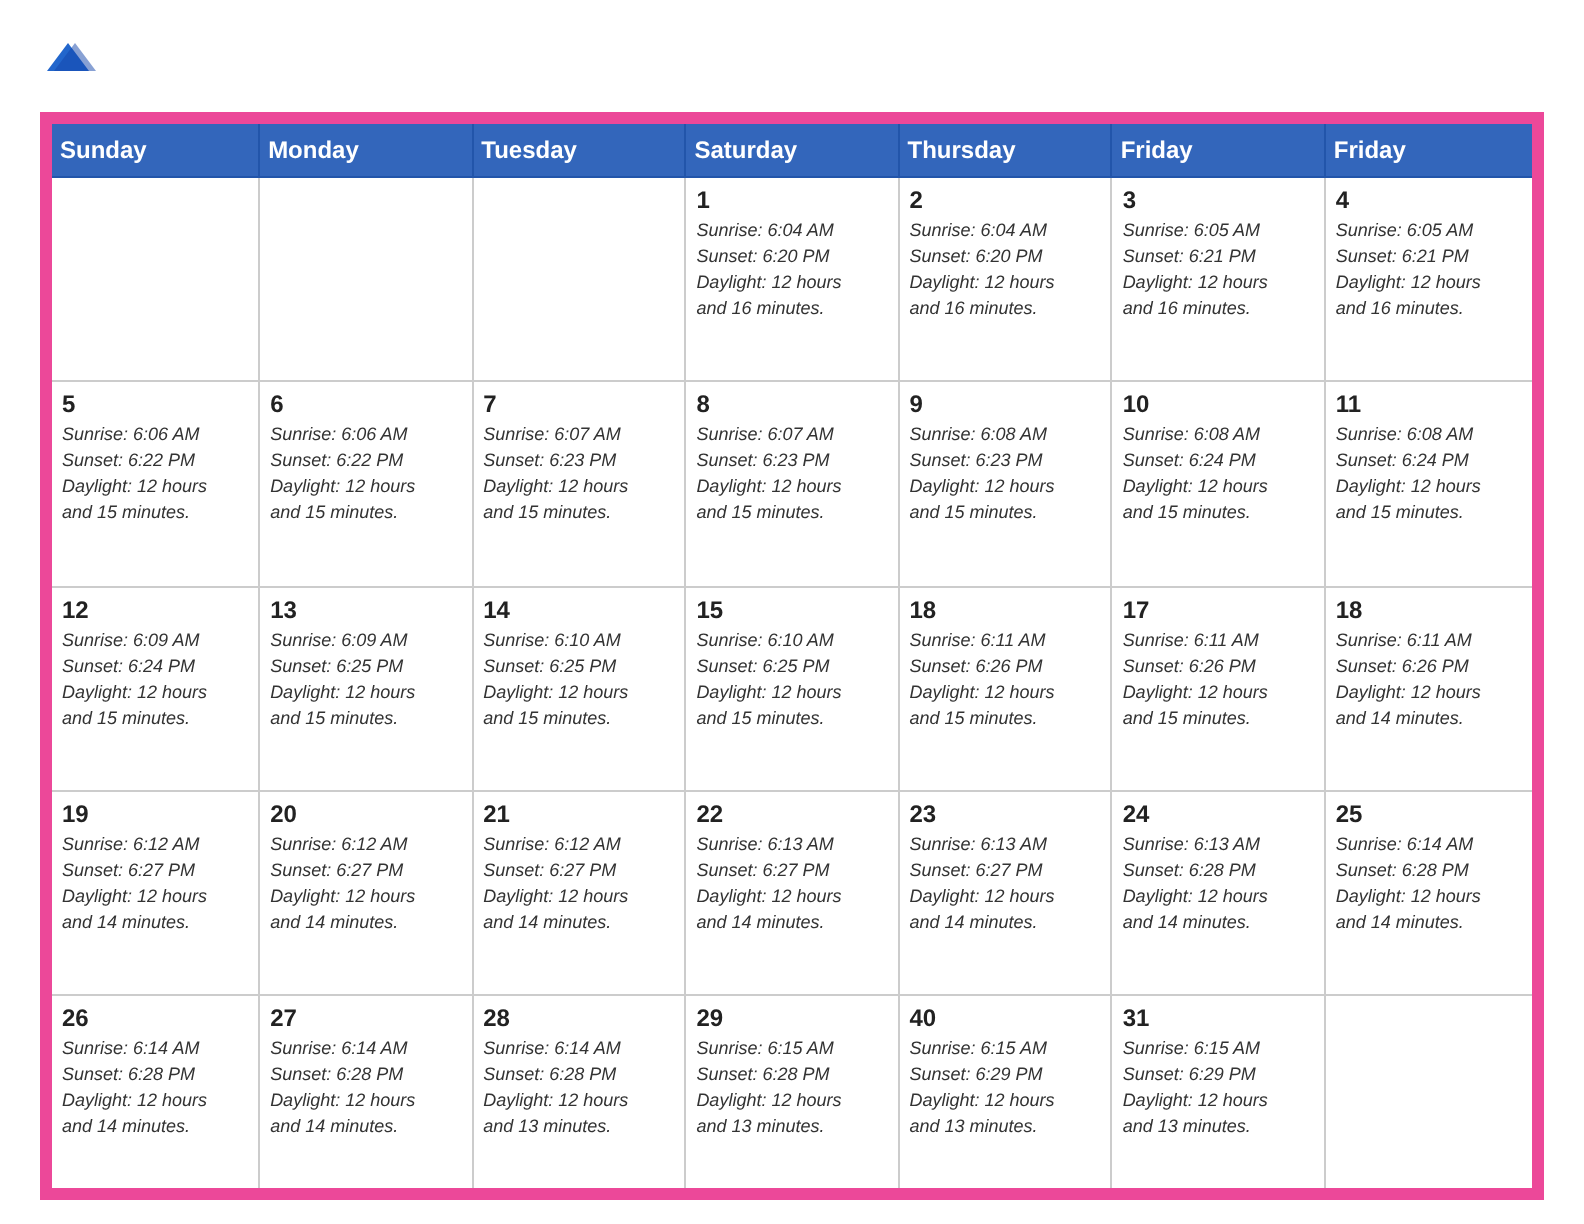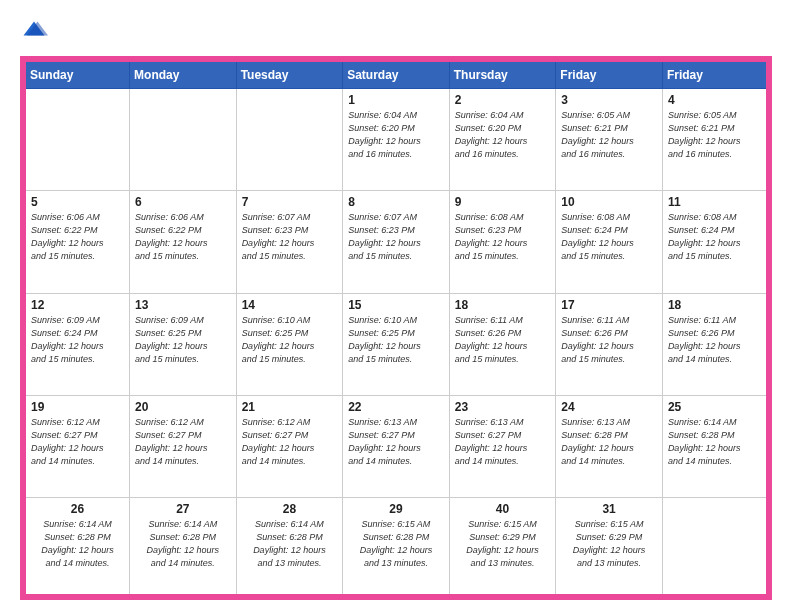--- a/index.html
+++ b/index.html
@@ -96,21 +96,20 @@
       font-size: 9px;
       color: #333;
       line-height: 1.45;
       font-style: italic;
     }
     .empty {
       background: #fff;
     }
     tr:last-child td {
       height: 78px;
-      text-align: center;
     }
   </style>
 </head>
 <body>
 
 <div class="page">
   <div class="header">
     <div class="logo">
       <svg class="logo-icon" viewBox="0 0 32 32">
         <polygon points="16,4 28,20 4,20" fill="#2266cc"></polygon>

